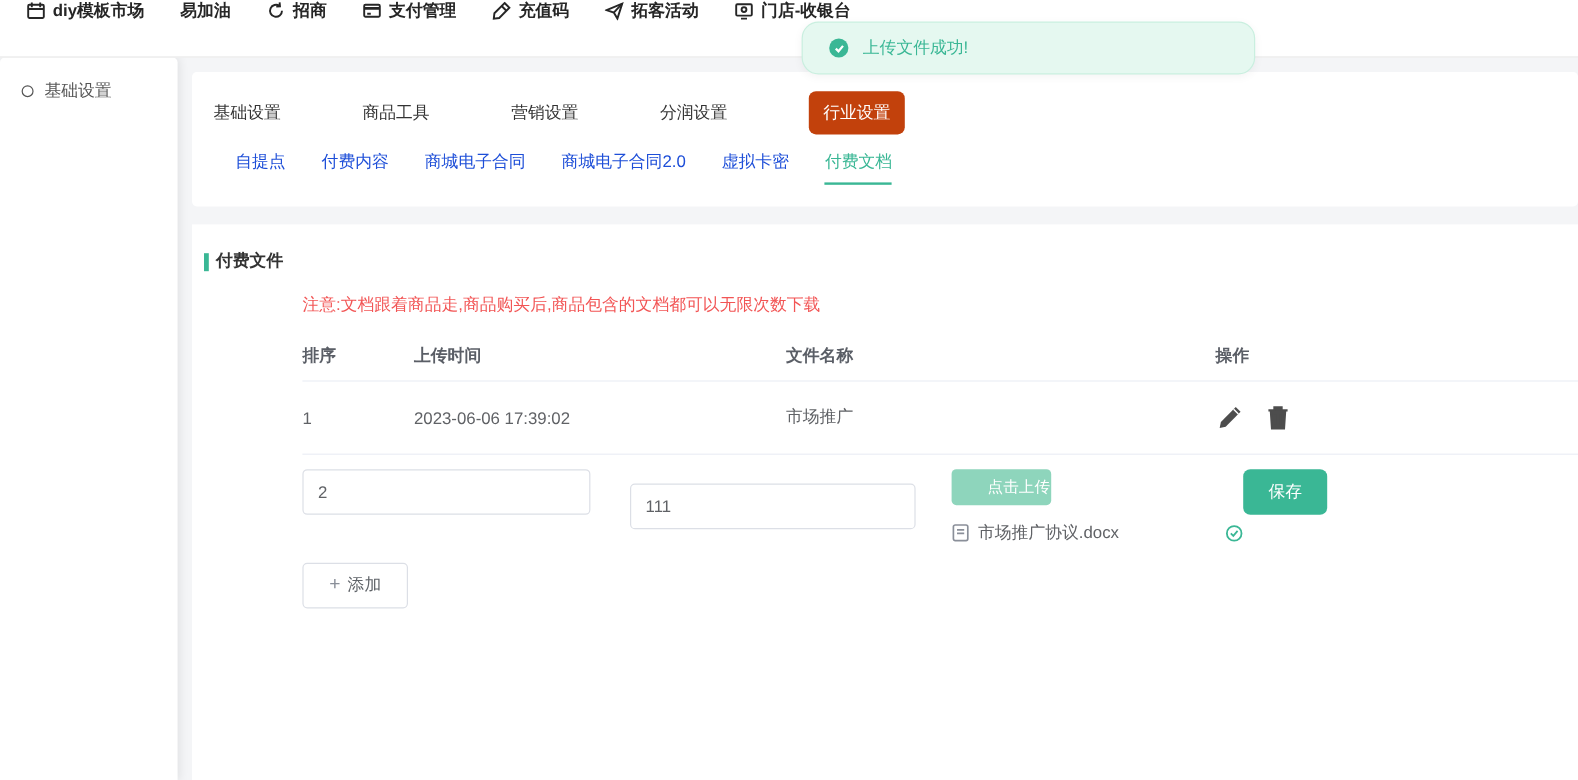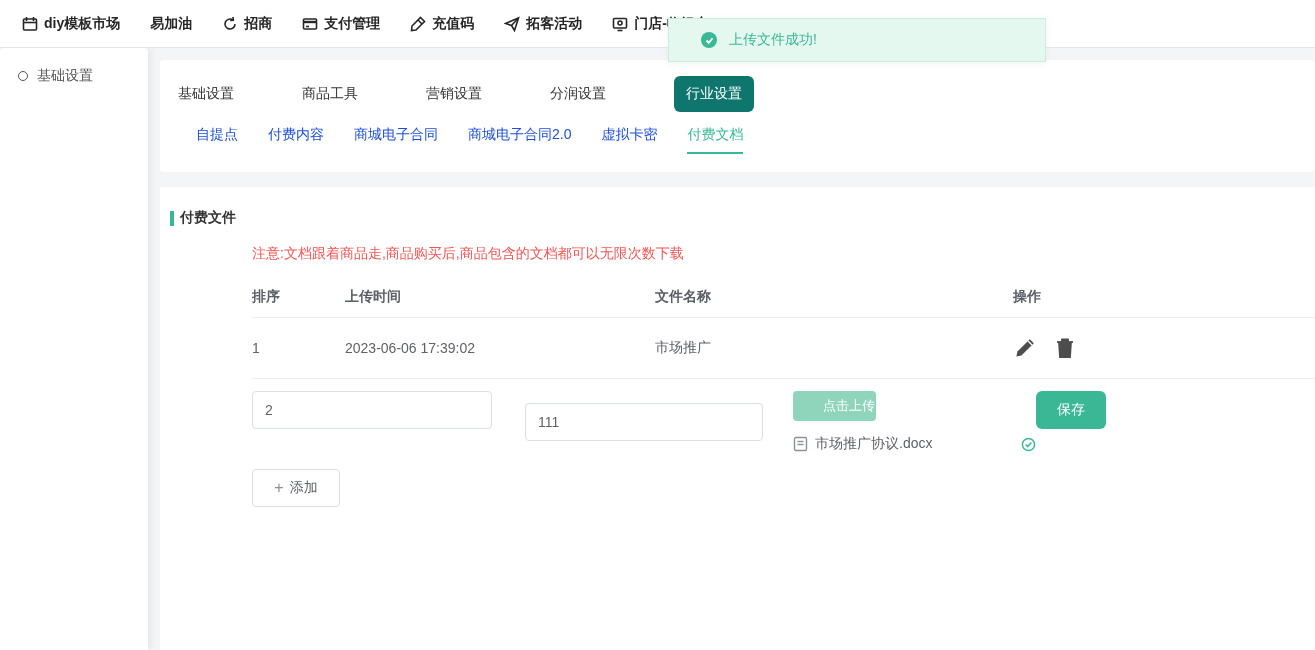--- a/index.html
+++ b/index.html
@@ -1,30 +1,30 @@
 <!DOCTYPE html>
 <html><head>
 <meta charset="utf-8">
 <style>
   * { margin:0; padding:0; box-sizing:border-box; }
   html,body { width:1315px; height:650px; overflow:hidden;
     font-family:"Liberation Sans","DejaVu Sans",sans-serif; background:#f4f5f7; }
 
   
   .topbar { position:absolute; left:0; top:0; width:1315px; height:48px;
-    background:#fff; border-bottom:1px solid #e8e8e8; display:flex; align-items:center;
+    background:#fff; border-bottom:1px solid #e8e8e8; display:flex; align-items:flex-start;
     padding-left:22px; z-index:5; }
   .nav-item { display:flex; align-items:center; gap:6px; margin-right:30px;
     font-size:14px; font-weight:bold; color:#262626; cursor:pointer; white-space:nowrap; }
   .nav-item svg { width:16px; height:16px; stroke:#262626; fill:none; stroke-width:1.6; }
 
   
   .toast { position:absolute; left:668px; top:18px; width:378px; height:44px;
-    background:#e5f8f0; border:1px solid #c9efdf; border-radius:0;
-    display:flex; align-items:center; padding-left:32px; gap:12px; z-index:20;
+    background:#e5f8f0; border:1px solid #c9efdf; border-radius:14px;
+    display:flex; align-items:center; padding-left:22px; gap:12px; z-index:20;
     box-shadow:0 2px 8px rgba(0,0,0,0.05); }
   .toast-check { width:16px; height:16px; border-radius:50%; background:#3ab795;
     display:flex; align-items:center; justify-content:center; flex:0 0 16px; }
   .toast-check svg { width:9px; height:9px; stroke:#fff; stroke-width:2.5; fill:none; }
   .toast-text { color:#3ab795; font-size:14px; }
 
   
   .sidebar { position:absolute; left:0; top:48px; width:148px; height:602px;
     background:#fff; border-radius:4px 4px 0 0; box-shadow:2px 0 8px rgba(0,0,0,0.08); z-index:4; }
   .side-item { display:flex; align-items:center; gap:9px; height:40px; padding-left:18px;
@@ -33,21 +33,21 @@
   .side-item.active { font-weight:bold; color:#1a1a1a; border-bottom:1px solid #ececec; }
   .side-item.normal { color:#555; margin-top:8px; }
   .side-item.normal .dot { border-color:#555; }
 
   
   .tabs-card { position:absolute; left:160px; top:60px; width:1155px; height:112px;
     background:#fff; border-radius:4px; }
   .main-tabs { display:flex; align-items:center; padding:16px 0 0 18px; }
   .main-tab { font-size:14px; color:#333; width:124px; text-align:left; cursor:pointer; }
   .main-tab span { display:inline-block; padding:9px 0; }
-  .main-tab.active span { background:#0f766e; color:#fff; border-radius:6px; padding:9px 12px; }
+  .main-tab.active span { background:#c2410c; color:#fff; border-radius:6px; padding:9px 12px; }
   .sub-tabs { display:flex; align-items:center; padding-left:36px; margin-top:14px; gap:30px; }
   .sub-tab { font-size:14px; color:#1d4ed8; cursor:pointer; padding-bottom:8px;
     border-bottom:2px solid transparent; white-space:nowrap; }
   .sub-tab.active { color:#3ab795; border-bottom-color:#3ab795; }
 
   
   .content-card { position:absolute; left:160px; top:187px; width:1155px; height:463px;
     background:#fff; padding-top:22px; }
   .section-head { display:flex; align-items:center; gap:6px; padding-left:10px; }
   .section-bar { width:4px; height:15px; background:#3ab795; }

